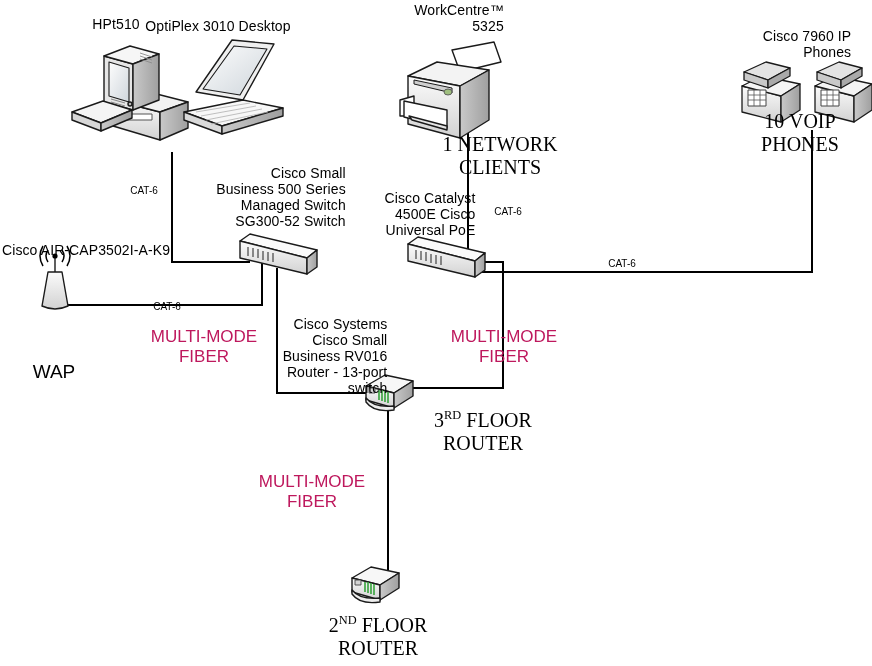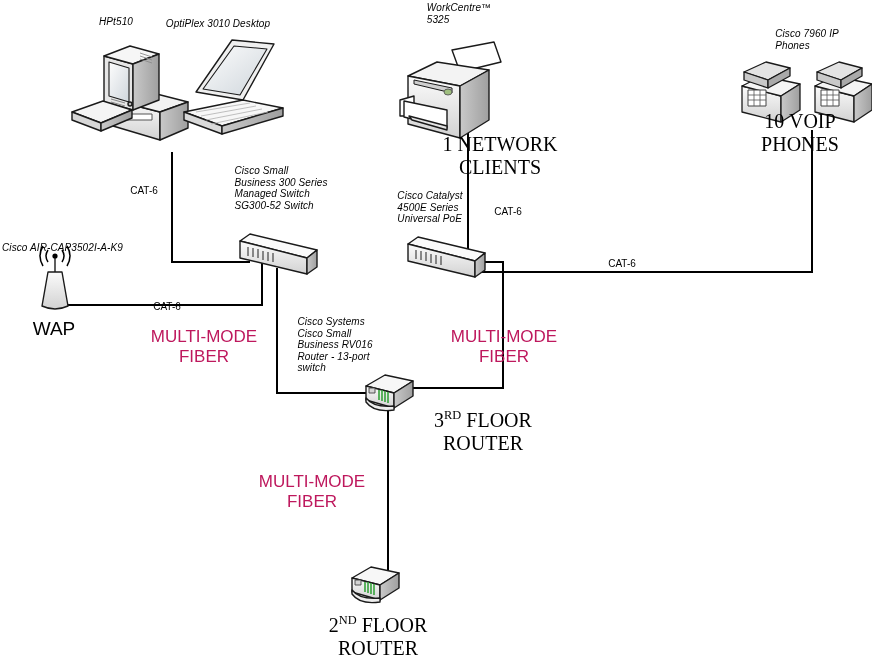--- a/index.html
+++ b/index.html
@@ -1,24 +1,24 @@
 <!DOCTYPE html>
 <html><head>
 <meta charset="utf-8">
 <style>
   html,body{margin:0;padding:0;background:#ffffff;}
   body{width:872px;height:666px;position:relative;overflow:hidden;
        font-family:"Liberation Sans", sans-serif;color:#000;}
   #stage{position:absolute;left:0;top:0;width:872px;height:666px;}
   svg.layer{position:absolute;left:0;top:0;width:872px;height:666px;}
   .lbl{position:absolute;white-space:nowrap;line-height:1.15;}
-  .small{font-size:10px;letter-spacing:.1px;text-align:left;font-style:italic;}
+  .small{font-size:14px;letter-spacing:.1px;text-align:right;}
   .cat6{font-size:10px;}
   .big{font-size:20px;text-align:center;font-family:"Liberation Serif", serif;}
-  .bigsans{font-size:19px;text-align:center;}
+  .bigsans{font-size:19px;text-align:center;margin-top:43px;}
   .fiber{font-size:17px;color:#be185d;text-align:center;line-height:1.2;}
   .ctr{transform:translateX(-50%);}
   sup{font-size:.62em;vertical-align:super;}
 </style>
 </head>
 <body>
 
 <div id="stage">
 
   <svg class="layer" viewBox="0 0 872 666">
@@ -251,28 +251,28 @@
     <div>10 VOIP</div>
     <div>PHONES</div>
   </div>
 
   <div class="lbl small" style="left:2px;top:242px;">Cisco AIR-CAP3502I-A-K9</div>
 
   <div class="lbl bigsans ctr" style="left:54px;top:318px;">WAP</div>
 
   <div class="lbl small ctr" style="left:281px;top:165px;">
     <div>Cisco Small</div>
-    <div>Business 300 Series</div>
+    <div>Business 500 Series</div>
     <div>Managed Switch</div>
     <div>SG300-52 Switch</div>
   </div>
 
   <div class="lbl small ctr" style="left:430px;top:190px;">
     <div>Cisco Catalyst</div>
-    <div>4500E Series</div>
+    <div>4500E Cisco</div>
     <div>Universal PoE</div>
   </div>
 
 
   <div class="lbl small ctr" style="left:335px;top:316px;">
     <div>Cisco Systems</div>
     <div>Cisco Small</div>
     <div>Business RV016</div>
     <div>Router - 13-port</div>
     <div>switch</div>

